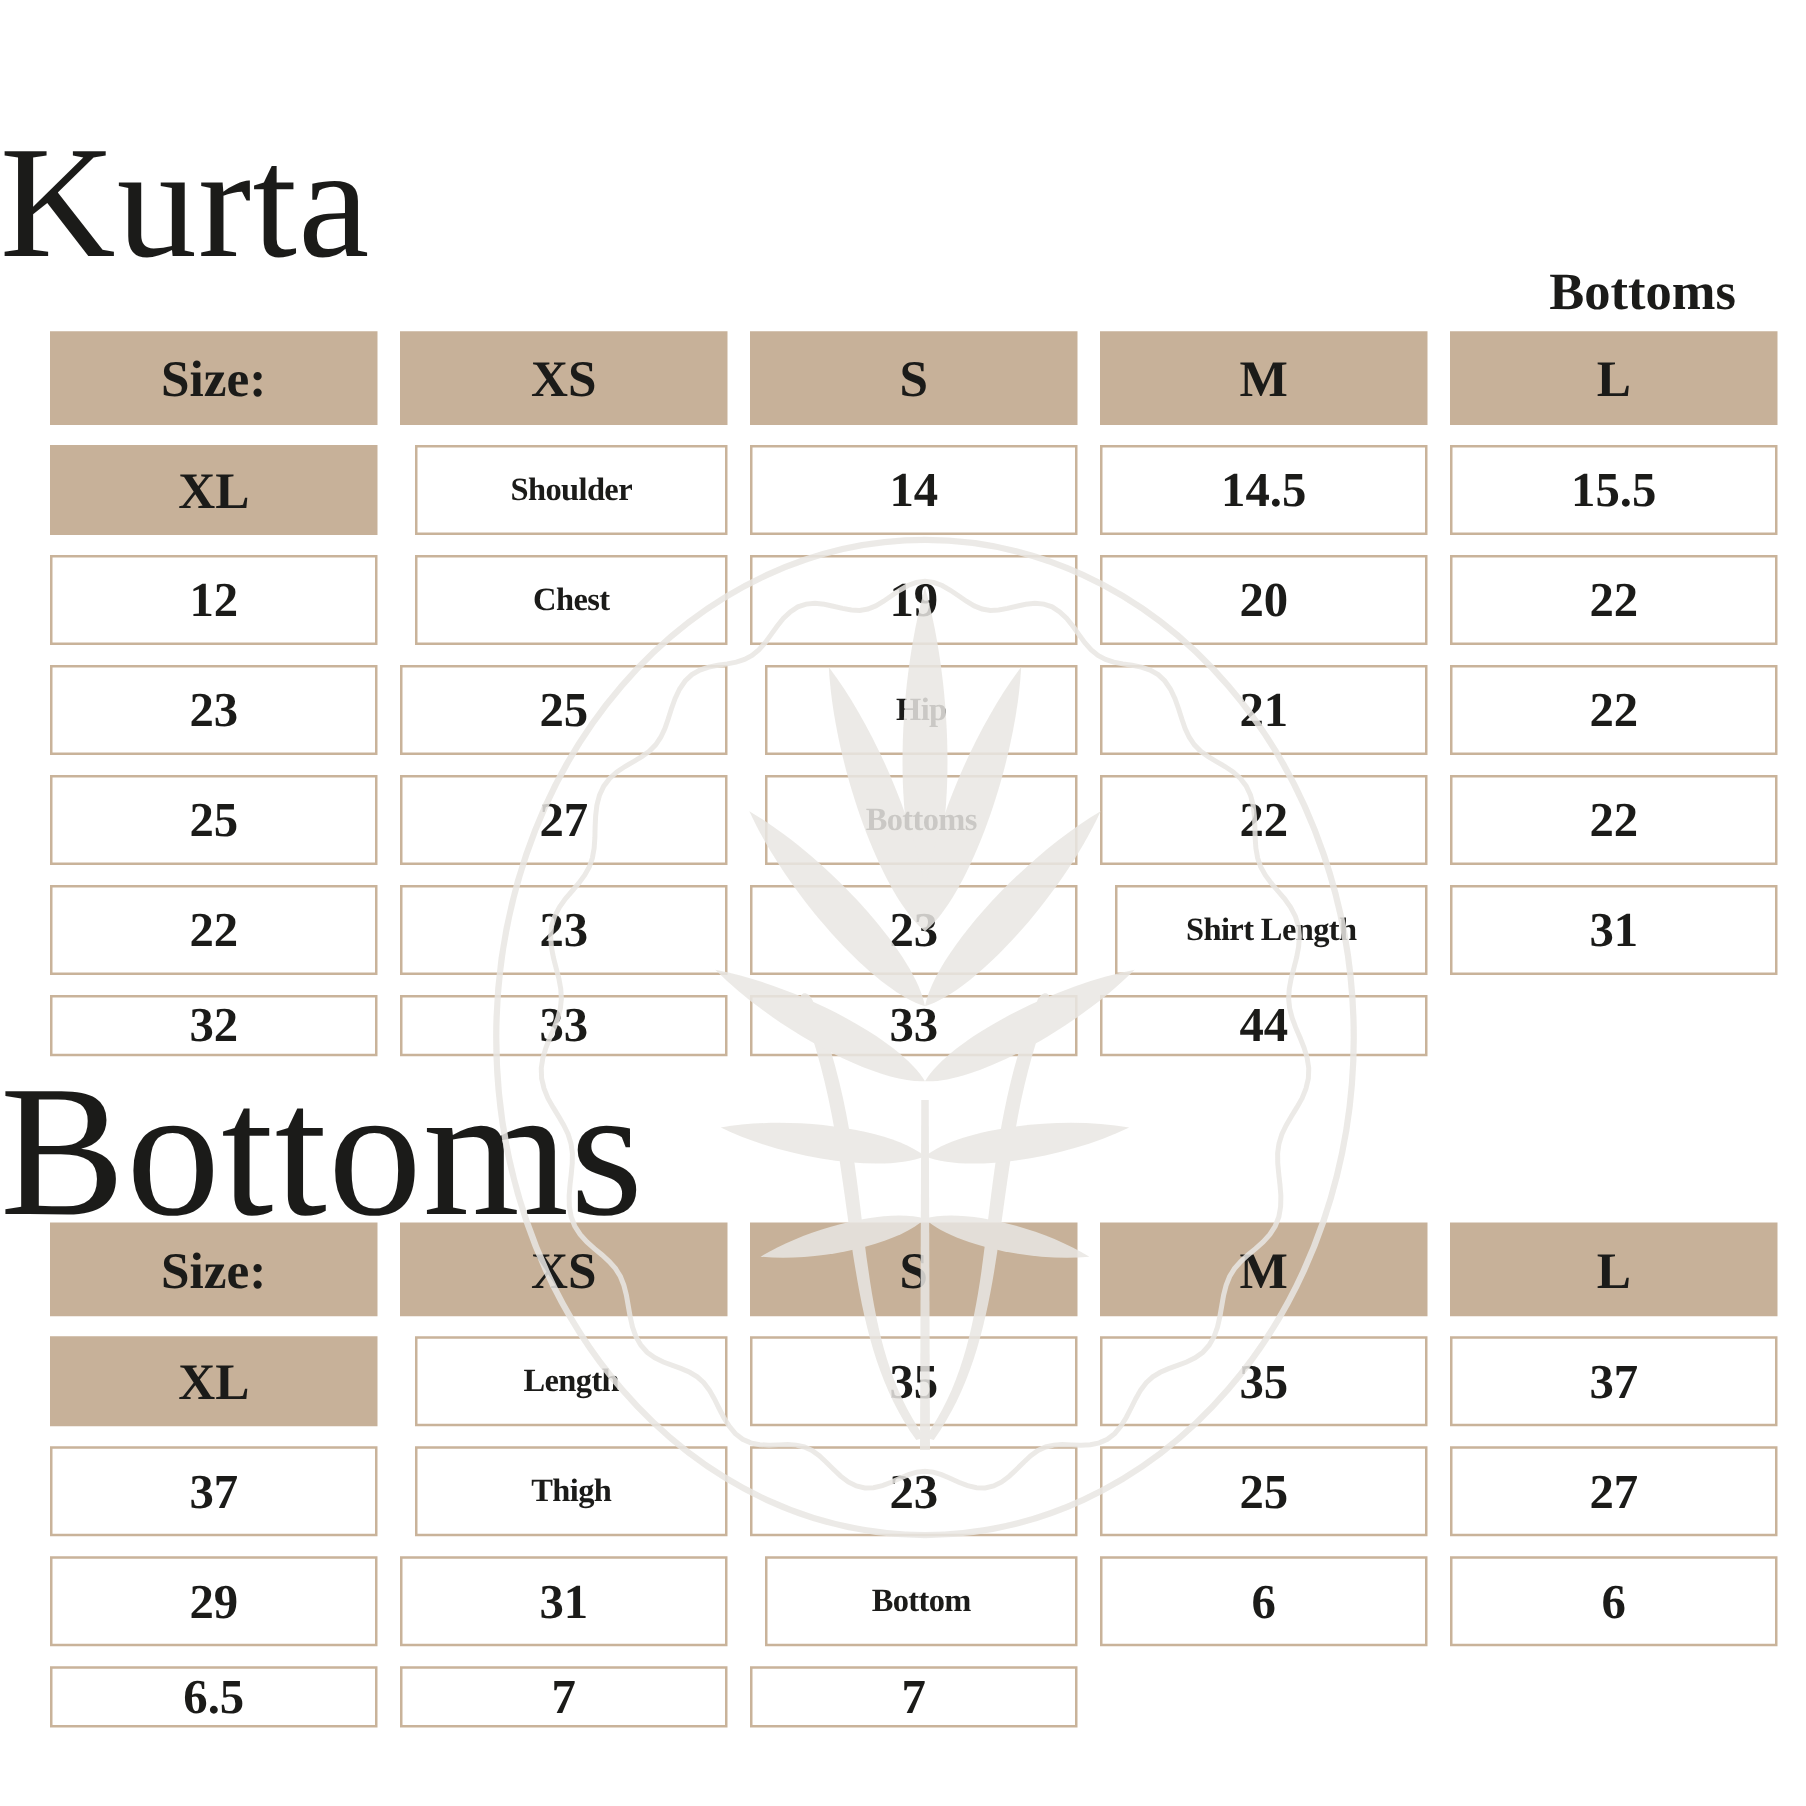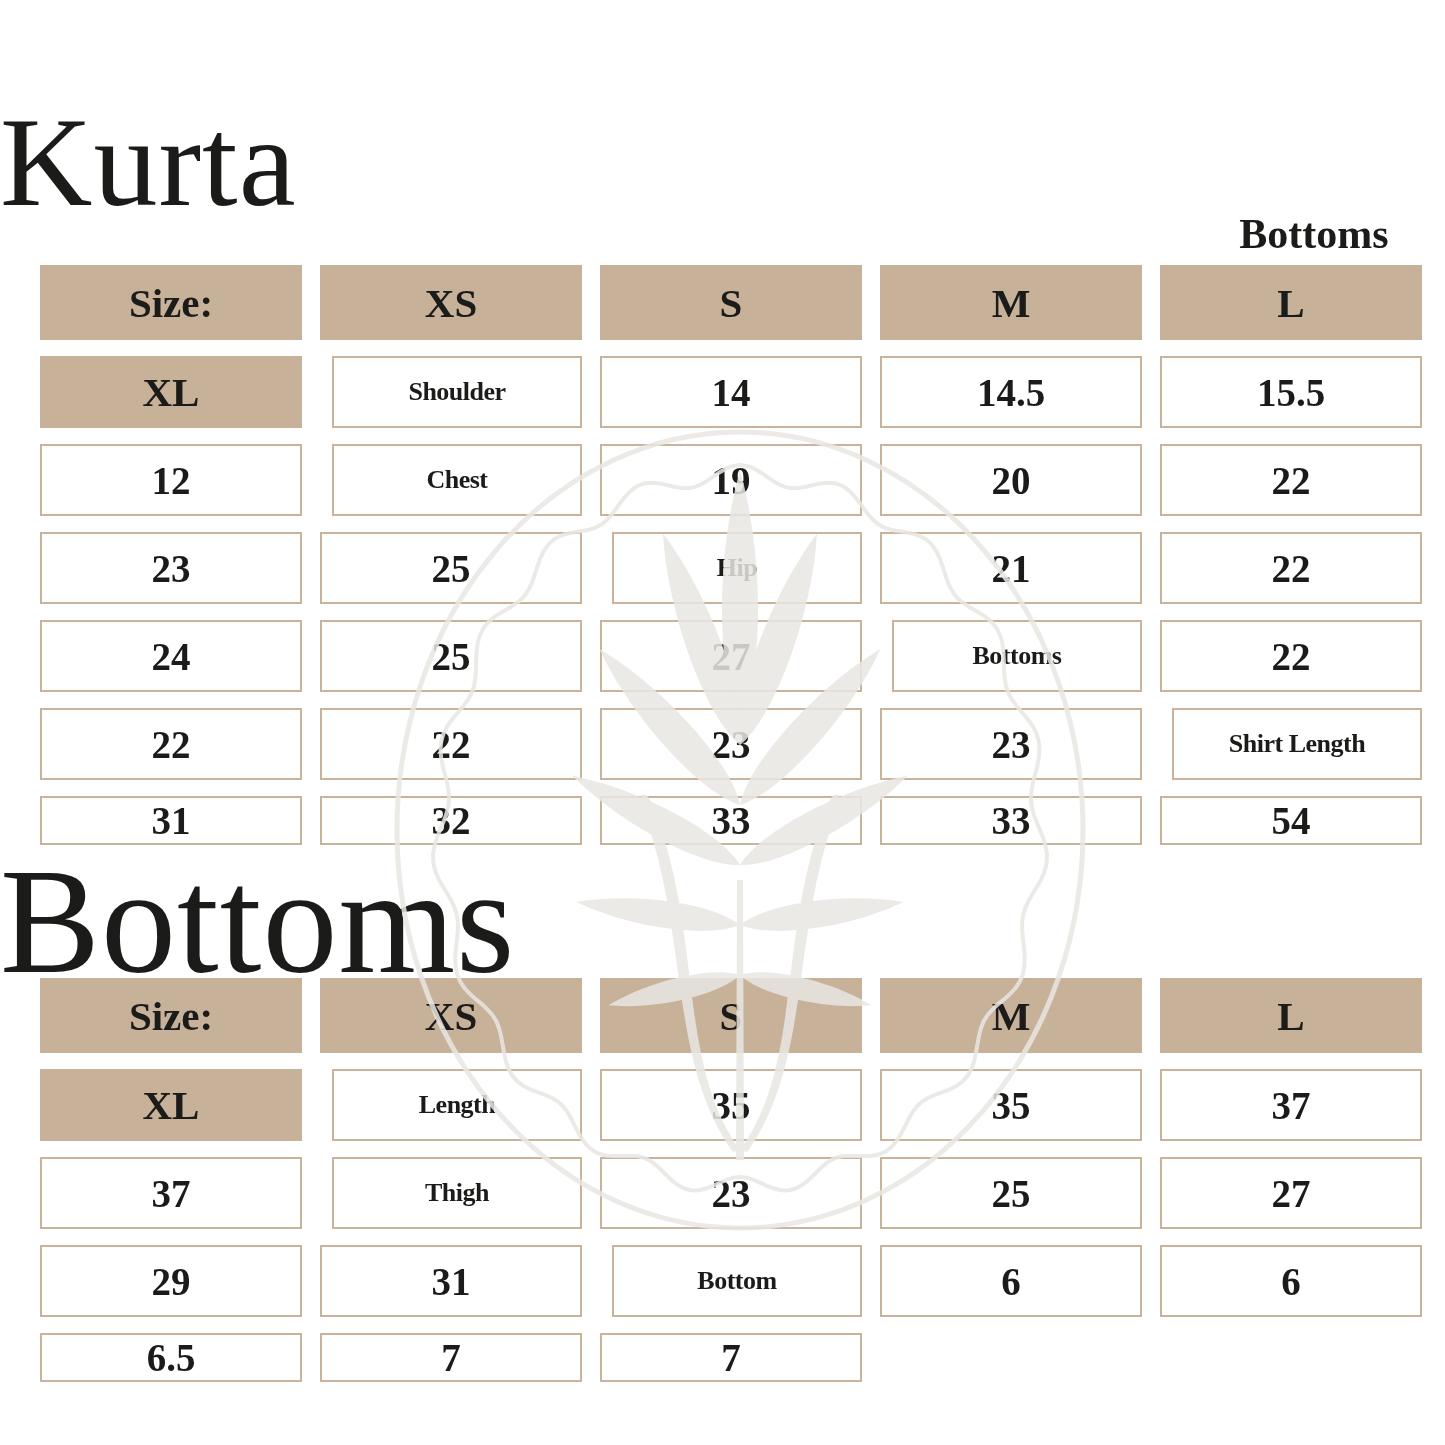--- a/index.html
+++ b/index.html
@@ -64,35 +64,34 @@
       <div class="vcell">12</div>
       <div class="lcell">Chest</div>
       <div class="vcell">19</div>
       <div class="vcell">20</div>
       <div class="vcell">22</div>
       <div class="vcell">23</div>
       <div class="vcell">25</div>
       <div class="lcell">Hip</div>
       <div class="vcell">21</div>
       <div class="vcell">22</div>
-      <div class="vcell">24</div>
       <div class="vcell">25</div>
       <div class="vcell">27</div>
       <div class="lcell">Bottoms</div>
       <div class="vcell">22</div>
       <div class="vcell">22</div>
       <div class="vcell">22</div>
       <div class="vcell">23</div>
       <div class="vcell">23</div>
       <div class="lcell">Shirt Length</div>
       <div class="vcell">31</div>
       <div class="vcell">32</div>
       <div class="vcell">33</div>
       <div class="vcell">33</div>
-      <div class="vcell">54</div>
+      <div class="vcell">44</div>
     </div>
 
   <h2 class="title title-bottoms">Bottoms</h2>
 
   <div class="size-table bottoms">
       <div class="hcell">Size:</div>
       <div class="hcell">XS</div>
       <div class="hcell">S</div>
       <div class="hcell">M</div>
       <div class="hcell">L</div>

